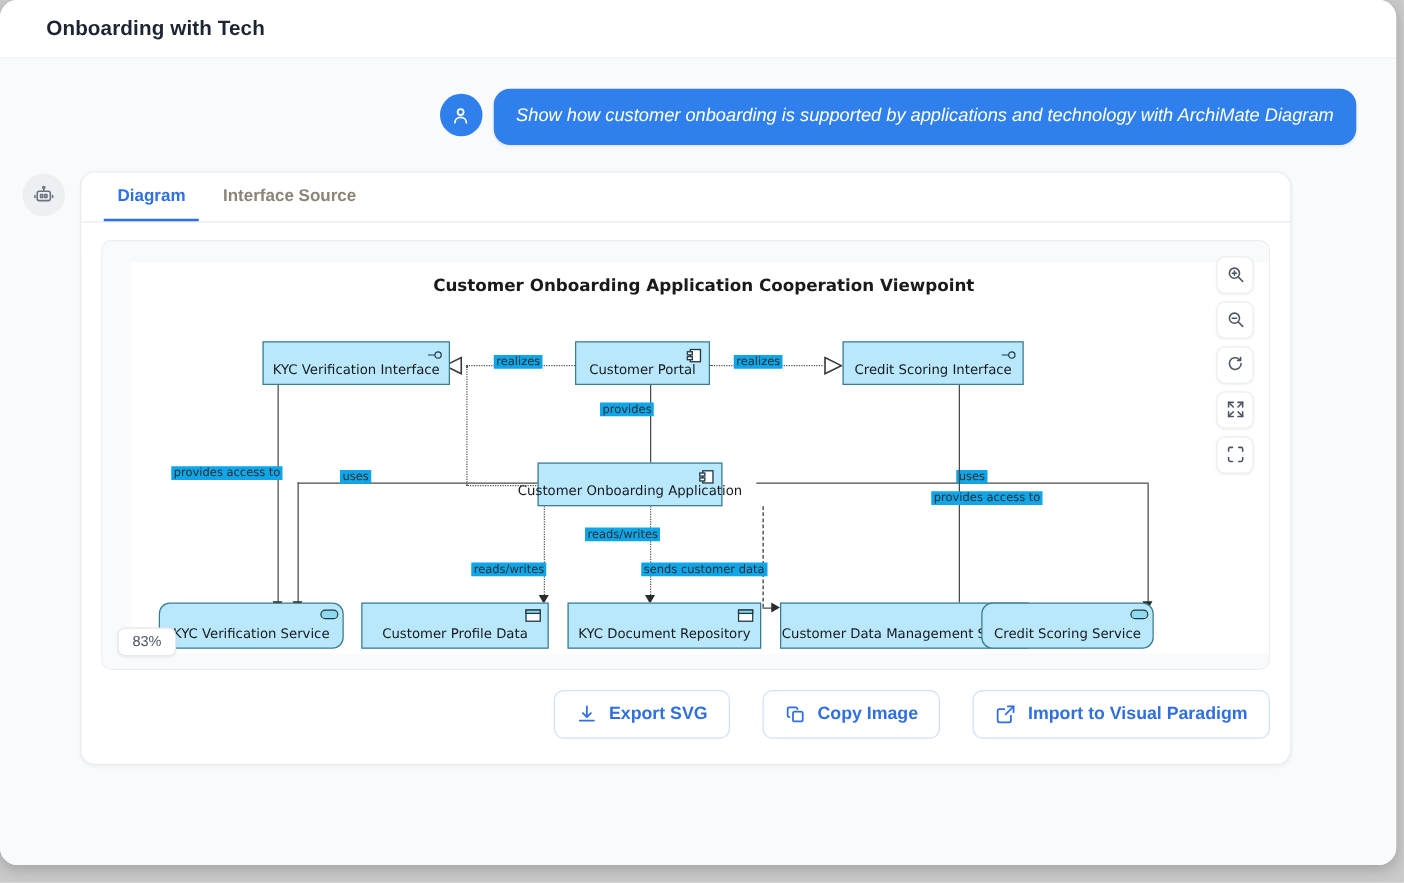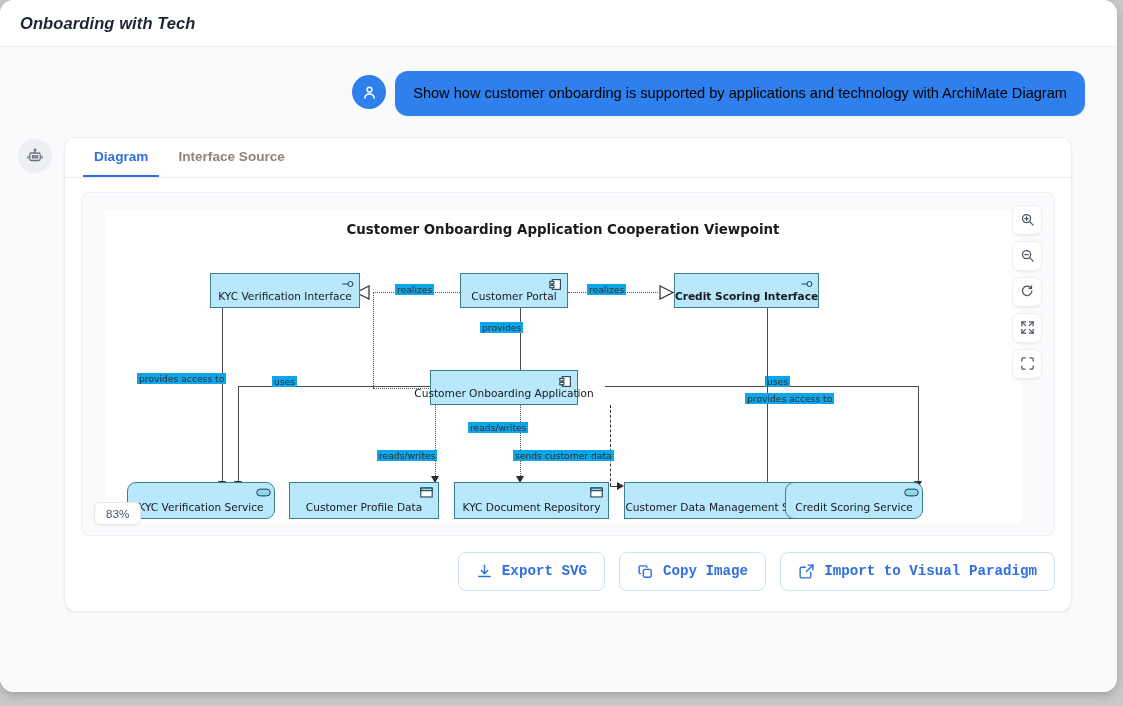--- a/index.html
+++ b/index.html
@@ -19,22 +19,21 @@
     overflow: hidden;
     box-shadow: 0 4px 10px rgba(0,0,0,0.18);
   }
   
   #app-header {
     height: 47px;
     background: #ffffff;
     border-bottom: 1px solid #eceef1;
     display: flex;
     align-items: center;
-    padding-left: 20px;
-    font-style: italic;
+    padding-left: 37px;
   }
   #app-header .title {
     font-size: 16.5px;
     font-weight: 700;
     color: #1d2434;
     letter-spacing: .1px;
   }
   
   #chat-body {
     position: relative;
@@ -53,27 +52,28 @@
     width: 34px; height: 34px;
     border-radius: 50%;
     background: #2f80ed;
     display: flex; align-items: center; justify-content: center;
     margin-right: 9px;
     margin-top: 4px;
     flex: 0 0 auto;
   }
   #user-bubble {
     background: #2f80ed;
-    color: #000000;
+    color: #ffffff;
     border-radius: 13px;
     padding: 13px 18px;
     font-size: 14.6px;
     line-height: 1.3;
     max-width: 760px;
     box-shadow: 0 1px 2px rgba(0,0,0,.07);
+    font-style: italic;
   }
   
   #assistant-row {
     display: flex;
     align-items: flex-start;
     padding: 21px 0 0 18px;
   }
   #bot-avatar {
     width: 34px; height: 34px;
     border-radius: 50%;
@@ -81,21 +81,21 @@
     display: flex; align-items: center; justify-content: center;
     flex: 0 0 auto;
     margin-right: 12px;
     margin-top: 2px;
   }
   #result-card {
     flex: 1 1 auto;
     background: #ffffff;
     border: 1px solid #e9ecf1;
     border-radius: 12px;
-    margin-right: 45px;
+    margin-right: 84px;
     box-shadow: 0 1px 3px rgba(16,24,40,.05);
     overflow: hidden;
   }
   
   #tabs {
     display: flex;
     padding: 0 18px;
     border-bottom: 1px solid #e9ecf1;
     height: 40px;
     align-items: stretch;
@@ -236,23 +236,22 @@
     padding: 4px 11px;
     font-size: 11.6px;
     color: #4b5565;
     box-shadow: 0 1px 2px rgba(16,24,40,.05);
     z-index: 20;
   }
   
   #card-actions {
     display: flex;
     justify-content: flex-end;
-    gap: 14px;
+    gap: 26px;
     padding: 8px 16px 20px 16px;
-    font-family: Liberation Mono, monospace;
   }
   .action-btn {
     display: flex; align-items: center; gap: 9px;
     border: 1px solid #cfe0fb;
     border-radius: 8px;
     background: #ffffff;
     color: #2f6fe0;
     font-size: 14.2px;
     font-weight: 700;
     padding: 10px 17px;
@@ -409,21 +408,21 @@
               <span class="glyph">
                 <svg width="13" height="13" viewBox="0 0 16 16">
                     <rect x="4" y="2" width="10" height="12" fill="#ffffff" stroke="#1f3a46" stroke-width="1.3"></rect>
                 <rect x="1" y="4.2" width="5" height="3" fill="#ffffff" stroke="#1f3a46" stroke-width="1.3"></rect>
                 <rect x="1" y="9" width="5" height="3" fill="#ffffff" stroke="#1f3a46" stroke-width="1.3"></rect>
                   </svg>
               </span>
               <span>Customer Portal</span>
             </div>
 
-            <div class="node" style="left:569px; top:63px; width:145px; height:35px;font-weight:bold;">
+            <div class="node" style="left:569px; top:63px; width:145px; height:35px;">
               <span class="glyph">
                 <svg width="14" height="12" viewBox="0 0 20 14">
                     <path d="M2 7h8" stroke="#1f3a46" stroke-width="1.4" fill="none"></path>
                 <circle cx="13.5" cy="7" r="3.6" fill="none" stroke="#1f3a46" stroke-width="1.4"></circle>
                   </svg>
               </span>
               <span>Credit Scoring Interface</span>
             </div>
 
             <div class="node" style="left:325px; top:160px; width:148px; height:35px;">

